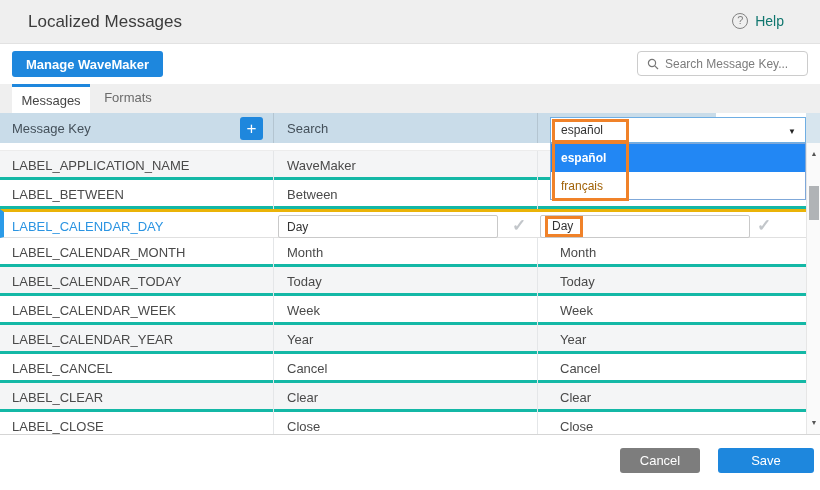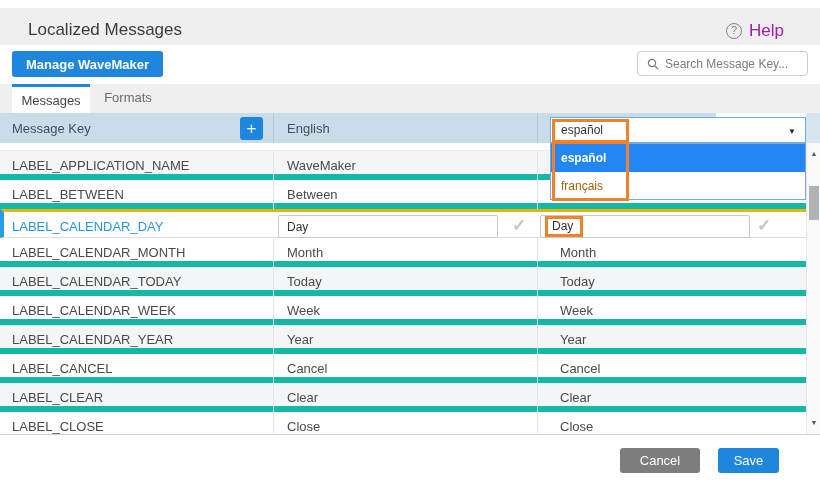--- a/index.html
+++ b/index.html
@@ -1,25 +1,25 @@
 <!DOCTYPE html>
 <html><head>
 <meta charset="utf-8">
 <style>
   * { margin:0; padding:0; box-sizing:border-box; }
   html,body { width:820px; height:490px; }
   body { font-family:"Liberation Sans", sans-serif; background:#fff; color:#444; overflow:hidden; }
   .dialog { position:relative; width:820px; height:490px; background:#fff; }
 
   
-  .titlebar { position:absolute; left:0; top:8px; width:820px; height:44px; background:#efefef; border-bottom:1px solid #e2e2e2; }
+  .titlebar { position:absolute; left:0; top:0; width:820px; height:44px; background:#efefef; border-bottom:1px solid #e2e2e2; }
   .title { position:absolute; left:28px; top:12px; font-size:17px; color:#3c3c3c; }
   .help { position:absolute; right:36px; top:13px; display:flex; align-items:center; gap:7px; cursor:pointer; }
   .help-circle { width:16px; height:16px; border:1.5px solid #828282; border-radius:50%; color:#828282; font-size:11px; line-height:13px; text-align:center; display:inline-block; }
-  .help-text { font-size:17px; color:#a21caf; }
+  .help-text { font-size:14px; color:#0f766e; }
 
   
   .toolbar { position:absolute; left:0; top:45px; width:820px; height:39px; background:#fff; }
   .btn-manage { position:absolute; left:12px; top:6px; height:26px; padding:0 14px; background:#1e87dd; color:#fff; font-size:13px; font-weight:bold; border:none; border-radius:3px; cursor:pointer; font-family:"Liberation Sans",sans-serif; }
   .searchbox { position:absolute; right:12px; top:6px; width:171px; height:25px; border:1px solid #ccc; border-radius:4px; background:#fff; display:flex; align-items:center; padding-left:9px; }
   .search-icon { width:12px; height:12px; margin-right:6px; flex:none; }
   .searchbox input { border:none; outline:none; font-size:12px; color:#be185d; width:130px; font-family:"Liberation Sans",sans-serif; background:transparent; }
   .searchbox input::placeholder { color:#7c7c7c; opacity:1; }
 
   
@@ -31,21 +31,21 @@
   
   .table { position:absolute; left:0; top:113px; width:820px; height:321px; overflow:hidden; background:#fff; }
   .thead { position:absolute; left:0; top:0; width:716px; height:30px; background:#c9dce9; }
   .th-key { position:absolute; left:12px; top:8px; font-size:13px; color:#44505a; }
   .btn-add { position:absolute; left:240px; top:4px; width:23px; height:23px; background:#1e87dd; color:#fff; border:none; border-radius:3px; font-size:17px; line-height:20px; cursor:pointer; font-family:"Liberation Sans",sans-serif; }
   .th-div { position:absolute; top:0; width:1px; height:30px; background:rgba(0,0,0,0.10); }
   .th-english { position:absolute; left:287px; top:8px; font-size:13px; color:#44505a; }
 
   .tbody { position:absolute; left:0; top:30px; width:820px; height:291px; }
   .spacer { height:8px; background:#fff; border-bottom:1px solid #ececec; }
-  .row { position:relative; width:806px; height:29px; background:#fff; border-bottom:6px solid #14b8a6; }
+  .row { position:relative; width:806px; height:29px; background:#fff; border-bottom:3px solid #14b8a6; }
   .row.odd { background:#f4f5f6; }
   .cell-key { position:absolute; left:12px; top:7px; font-size:13px; color:#4a4a4a; white-space:nowrap; }
   .cell-en { position:absolute; left:287px; top:7px; font-size:13px; color:#4a4a4a; white-space:nowrap; }
   .cell-tr { position:absolute; left:560px; top:7px; font-size:13px; color:#4a4a4a; white-space:nowrap; }
   .col-div { position:absolute; top:0; width:1px; height:29px; background:#e4e6e8; }
 
   .row.selected { background:#fff; border-left:4px solid #2b9be8; border-top:3px solid #eab308; border-bottom:1px solid #e0e0e0; }
   .row.selected .cell-key { left:8px; color:#2a94e2; }
   .edit-input { position:absolute; top:3px; height:23px; border:1px solid #c9c9c9; border-radius:2px; background:#fff; font-size:12px; color:#333; padding-left:8px; font-family:"Liberation Sans",sans-serif; outline:none; }
   .input-en { left:274px; width:220px; }
@@ -71,21 +71,21 @@
   
   .scrollbar { position:absolute; left:806px; top:30px; width:14px; height:291px; background:#fafafa; border-left:1px solid #e6e6e6; z-index:6; }
   .sb-arrow { position:absolute; left:0; width:14px; height:14px; font-size:7px; color:#555; text-align:center; line-height:14px; cursor:pointer; }
   .sb-up { top:4px; } .sb-down { bottom:4px; }
   .sb-thumb { position:absolute; left:2px; top:43px; width:10px; height:34px; background:#b0b3b6; cursor:grab; }
   .thead-corner { position:absolute; left:806px; top:0; width:14px; height:30px; background:#d7e5ee; }
 
   
   .footer { position:absolute; left:0; top:434px; width:820px; height:56px; background:#fff; border-top:1px solid #d5d5d5; }
   .btn-cancel { position:absolute; left:620px; top:13px; width:80px; height:25px; background:#7d7d7d; color:#fff; font-size:13px; border:none; border-radius:3px; cursor:pointer; font-family:"Liberation Sans",sans-serif; }
-  .btn-save { position:absolute; left:718px; top:13px; width:61px; height:25px; background:#1e87dd; color:#fff; font-size:13px; border:none; border-radius:3px; cursor:pointer; font-family:"Liberation Sans",sans-serif; }
+  .btn-save { position:absolute; left:718px; top:13px; width:96px; height:25px; background:#1e87dd; color:#fff; font-size:13px; border:none; border-radius:3px; cursor:pointer; font-family:"Liberation Sans",sans-serif; }
 </style>
 </head>
 <body>
 
 <div class="dialog">
 
   <div class="titlebar">
     <div class="title">Localized Messages</div>
     <div class="help">
       <span class="help-circle">?</span>
@@ -108,21 +108,21 @@
     <div class="tab tab-active">Messages</div>
     <div class="tab tab-inactive">Formats</div>
   </div>
 
   <div class="table">
 
     <div class="thead">
       <span class="th-key">Message Key</span>
       <button class="btn-add">+</button>
       <div class="th-div" style="left:273px"></div>
-      <span class="th-english">English</span>
+      <span class="th-english">Search</span>
       <div class="th-div" style="left:537px"></div>
     </div>
     <div class="thead-corner"></div>
 
     <div class="tbody">
       <div class="spacer"></div>
 
       <div class="row odd">
         <span class="cell-key">LABEL_APPLICATION_NAME</span>
         <div class="col-div" style="left:273px"></div>

